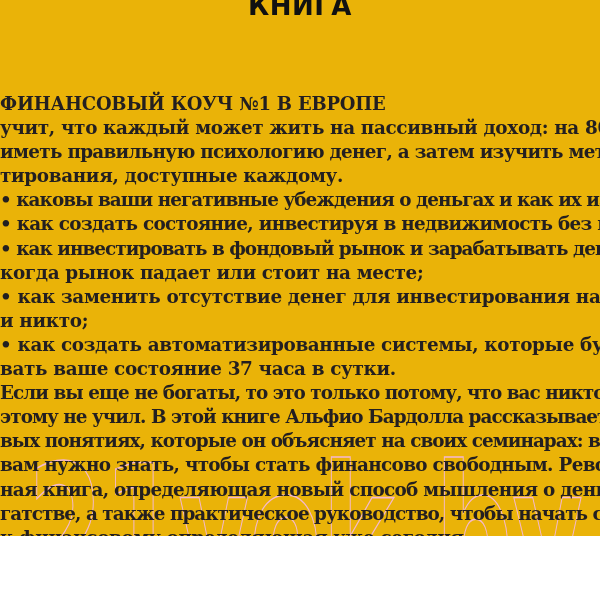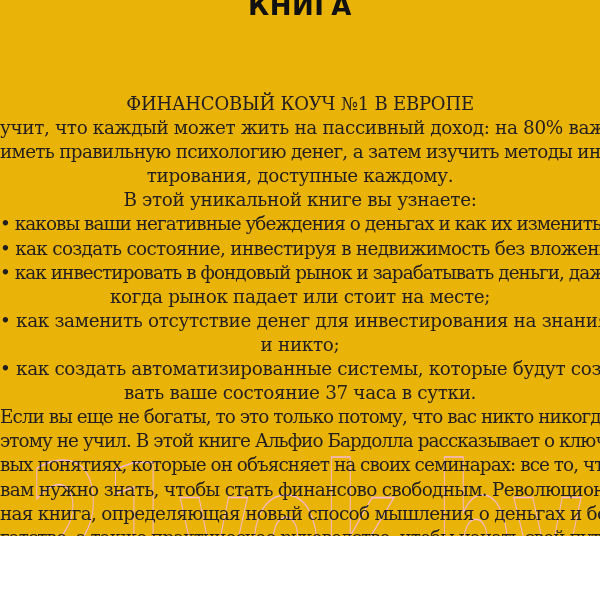--- a/index.html
+++ b/index.html
@@ -55,23 +55,23 @@
       width: 600px;
       z-index: 1;
       font-family: "DejaVu Serif", "Liberation Serif", serif;
       font-size: 18.4px;
       color: #231f20;
     }
     .line {
       display: block;
       height: 24.1px;
       line-height: 24.1px;
-      text-align: center;
       white-space: nowrap;
       letter-spacing: -0.35px;
+      font-weight: bold;
     }
     .line.heading {
       font-size: 18px;
       letter-spacing: -0.2px;
     }
     .line.tight { letter-spacing: -0.7px; }
     .line.tighter { letter-spacing: -0.95px; }
   </style>
 </head>
 <body>
@@ -84,21 +84,20 @@
     <svg viewBox="0 0 560 160" preserveAspectRatio="none">
       <text x="0" y="150" font-family="DejaVu Sans, Liberation Sans, sans-serif" font-weight="bold" font-size="190" textLength="555" lengthAdjust="spacingAndGlyphs" fill="none" stroke="#f4b8cf" stroke-width="1.6">21vek.by</text>
     </svg>
   </div>
 
   <div class="body-text">
     <span class="line heading">ФИНАНСОВЫЙ КОУЧ №1 В ЕВРОПЕ</span>
     <span class="line">учит, что каждый может жить на пассивный доход: на 80% важно</span>
     <span class="line tight">иметь правильную психологию денег, а затем изучить методы инвес-</span>
     <span class="line">тирования, доступные каждому.</span>
-    <span class="line">В этой уникальной книге вы узнаете:</span>
     <span class="line tighter">• каковы ваши негативные убеждения о деньгах и как их изменить;</span>
     <span class="line tight">• как создать состояние, инвестируя в недвижимость без вложения</span>
     <span class="line tighter">• как инвестировать в фондовый рынок и зарабатывать деньги, даже</span>
     <span class="line">когда рынок падает или стоит на месте;</span>
     <span class="line">• как заменить отсутствие денег для инвестирования на знания</span>
     <span class="line">и никто;</span>
     <span class="line">• как создать автоматизированные системы, которые будут созда-</span>
     <span class="line">вать ваше состояние 37 часа в сутки.</span>
     <span class="line tighter">Если вы еще не богаты, то это только потому, что вас никто никогда</span>
     <span class="line tighter">этому не учил. В этой книге Альфио Бардолла рассказывает о ключе-</span>

